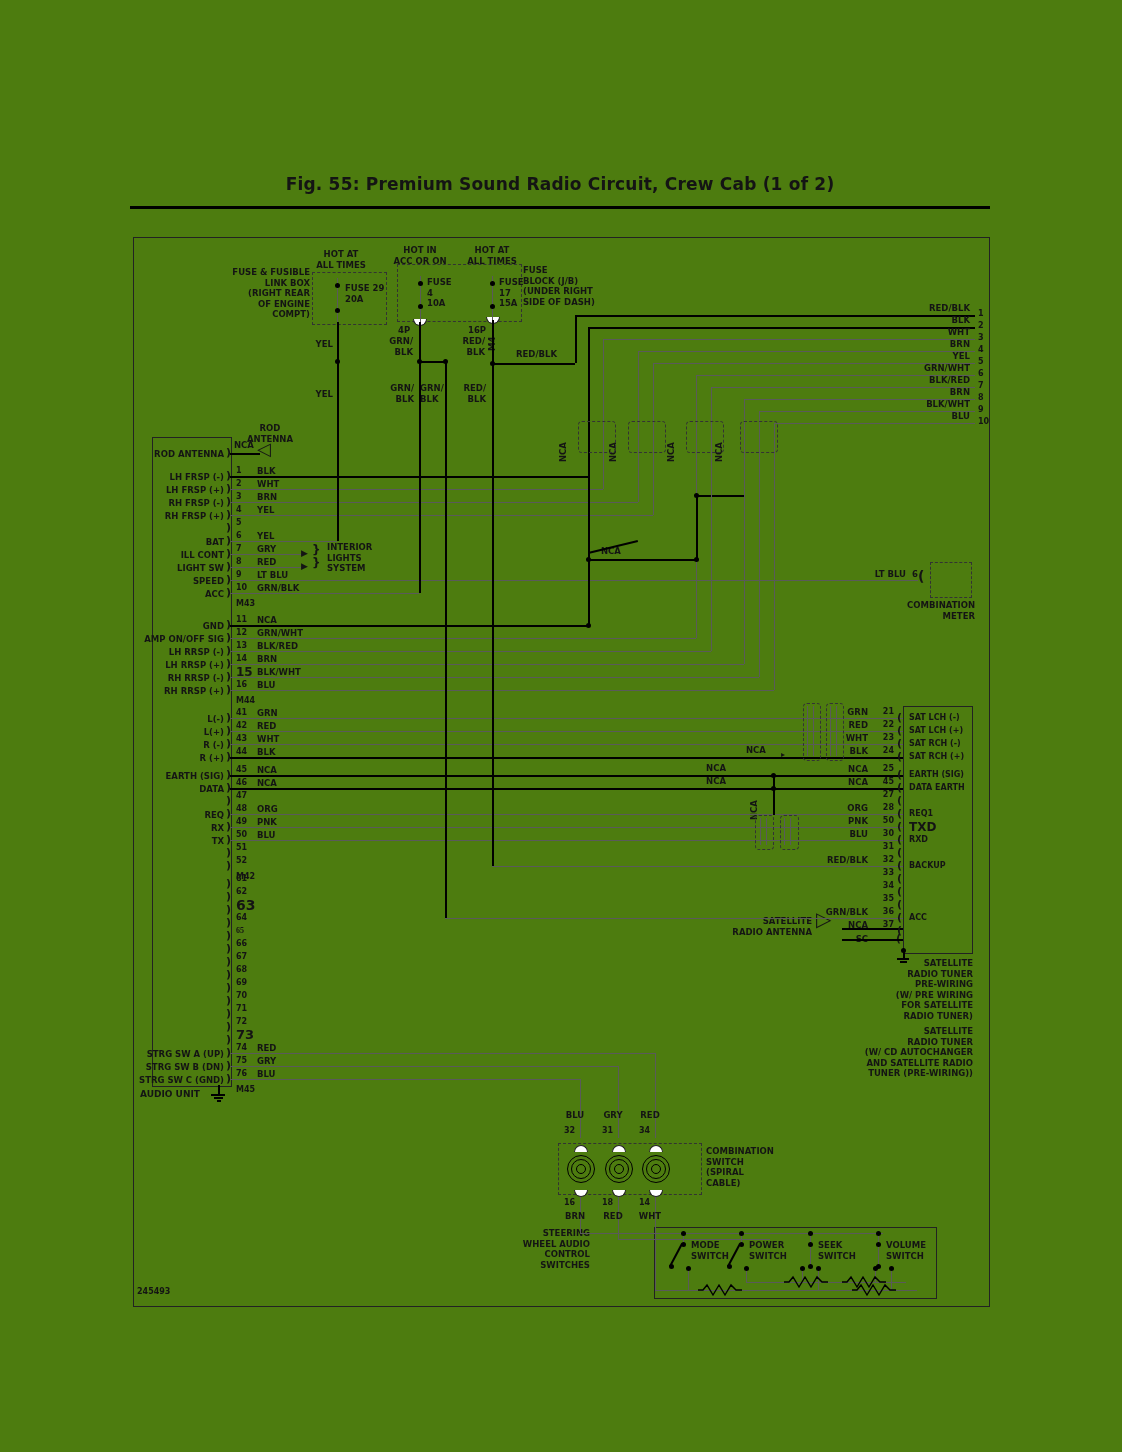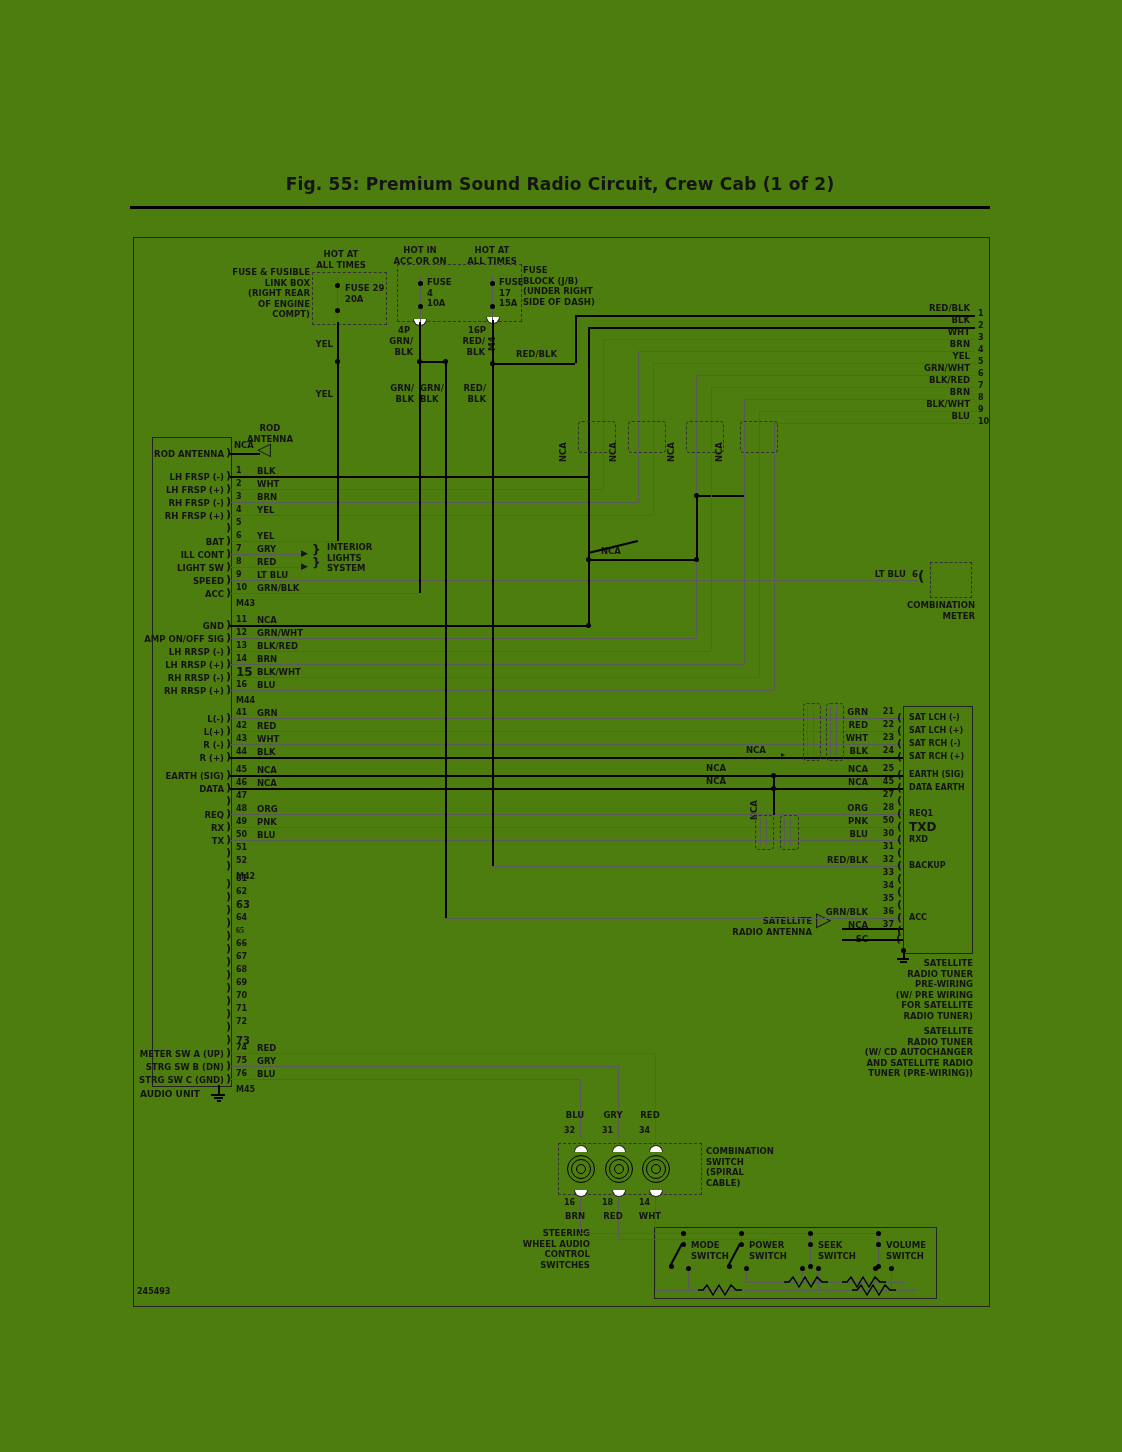--- a/index.html
+++ b/index.html
@@ -426,45 +426,45 @@
     <div class="arc" style="left: 226px; top: 847px; font-size: 11px;">)</div>
     <div class="lbl" style="left: 236px; top: 843px; font-size: 8px;">51</div>
     <div class="arc" style="left: 226px; top: 860px; font-size: 11px;">)</div>
     <div class="lbl" style="left: 236px; top: 856px; font-size: 8px;">52</div>
     <div class="lbl" style="left: 236px; top: 872px; font-size: 8px;">M42</div>
     <div class="arc" style="left: 226px; top: 878px; font-size: 11px;">)</div>
     <div class="lbl" style="left: 236px; top: 874px; font-size: 8px;">61</div>
     <div class="arc" style="left: 226px; top: 891px; font-size: 11px;">)</div>
     <div class="lbl" style="left: 236px; top: 887px; font-size: 8px;">62</div>
     <div class="arc" style="left: 226px; top: 904px; font-size: 11px;">)</div>
-    <div class="lbl" style="left: 236px; top: 900px; font-size: 10px;">63</div>
+    <div class="lbl" style="left: 236px; top: 900px; font-size: 14px;">63</div>
     <div class="arc" style="left: 226px; top: 917px; font-size: 11px;">)</div>
     <div class="lbl" style="left: 236px; top: 913px; font-size: 8px;">64</div>
     <div class="arc" style="left: 226px; top: 930px; font-size: 11px;">)</div>
     <div class="lbl" style="left: 236px; top: 926px; font-size: 8px; font-family: Liberation Serif, serif;">65</div>
     <div class="arc" style="left: 226px; top: 943px; font-size: 11px;">)</div>
     <div class="lbl" style="left: 236px; top: 939px; font-size: 8px;">66</div>
     <div class="arc" style="left: 226px; top: 956px; font-size: 11px;">)</div>
     <div class="lbl" style="left: 236px; top: 952px; font-size: 8px;">67</div>
     <div class="arc" style="left: 226px; top: 969px; font-size: 11px;">)</div>
     <div class="lbl" style="left: 236px; top: 965px; font-size: 8px;">68</div>
     <div class="arc" style="left: 226px; top: 982px; font-size: 11px;">)</div>
     <div class="lbl" style="left: 236px; top: 978px; font-size: 8px;">69</div>
     <div class="arc" style="left: 226px; top: 995px; font-size: 11px;">)</div>
     <div class="lbl" style="left: 236px; top: 991px; font-size: 8px;">70</div>
     <div class="arc" style="left: 226px; top: 1008px; font-size: 11px;">)</div>
     <div class="lbl" style="left: 236px; top: 1004px; font-size: 8px;">71</div>
     <div class="arc" style="left: 226px; top: 1021px; font-size: 11px;">)</div>
     <div class="lbl" style="left: 236px; top: 1017px; font-size: 8px;">72</div>
     <div class="arc" style="left: 226px; top: 1034px; font-size: 11px;">)</div>
-    <div class="lbl" style="left: 236px; top: 1030px; font-size: 10px; margin-top: 6px;">73</div>
+    <div class="lbl" style="left: 236px; top: 1030px; font-size: 13px;">73</div>
     <div class="arc" style="left: 226px; top: 1047px; font-size: 11px;">)</div>
     <div class="lbl" style="left: 236px; top: 1043px; font-size: 8px;">74</div>
     <div class="lbl" style="left: 257px; top: 1043px;">RED</div>
-    <div class="lbl ra" style="left: 129px; top: 1049px; width: 95px;">METER SW A (UP)</div>
+    <div class="lbl ra" style="left: 129px; top: 1049px; width: 95px;">STRG SW A (UP)</div>
     <div class="arc" style="left: 226px; top: 1060px; font-size: 11px;">)</div>
     <div class="lbl" style="left: 236px; top: 1056px; font-size: 8px;">75</div>
     <div class="lbl" style="left: 257px; top: 1056px;">GRY</div>
     <div class="lbl ra" style="left: 129px; top: 1062px; width: 95px;">STRG SW B (DN)</div>
     <div class="arc" style="left: 226px; top: 1073px; font-size: 11px;">)</div>
     <div class="lbl" style="left: 236px; top: 1069px; font-size: 8px;">76</div>
     <div class="lbl" style="left: 257px; top: 1069px;">BLU</div>
     <div class="lbl ra" style="left: 129px; top: 1075px; width: 95px;">STRG SW C (GND)</div>
     <div class="lbl" style="left: 236px; top: 1085px; font-size: 8px;">M45</div>
     <div class="arc" style="left: 226px; top: 447px; font-size: 11px;">)</div>

